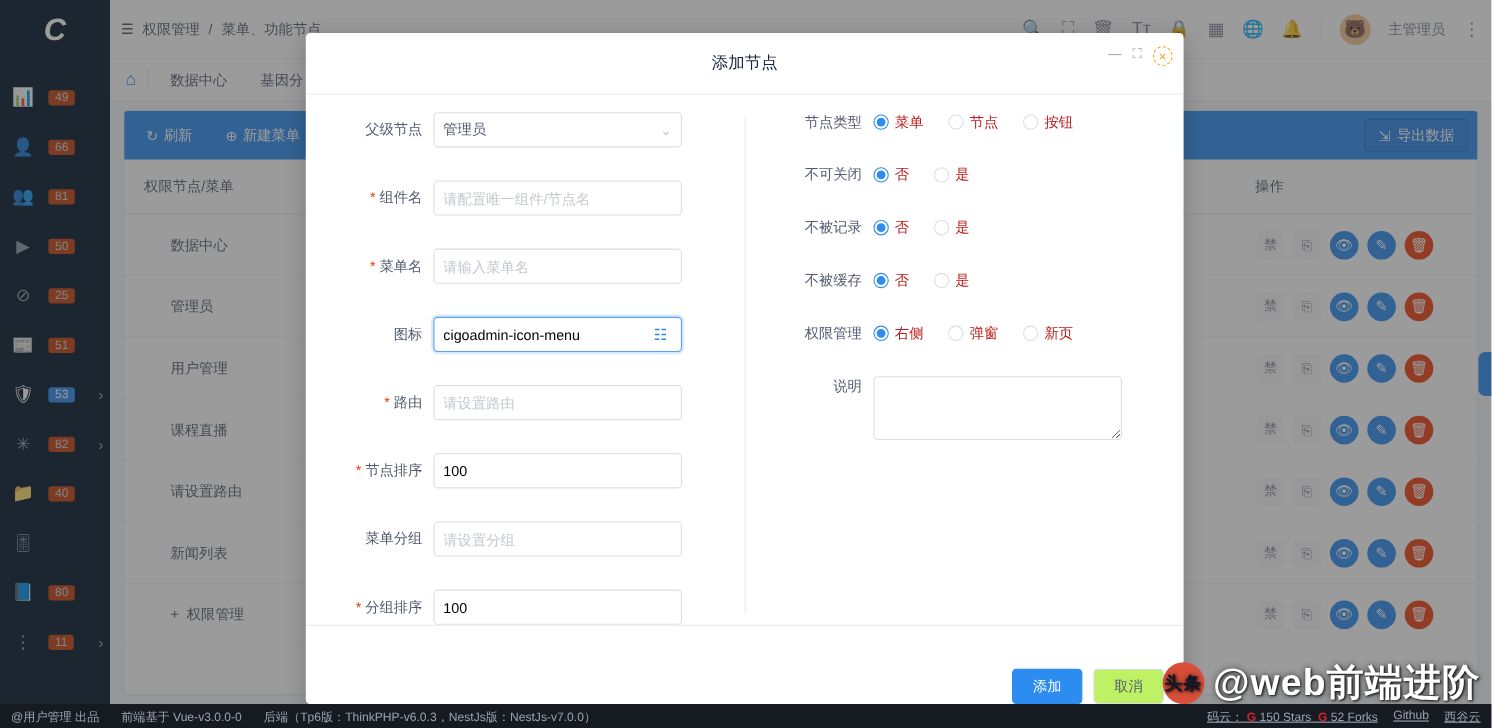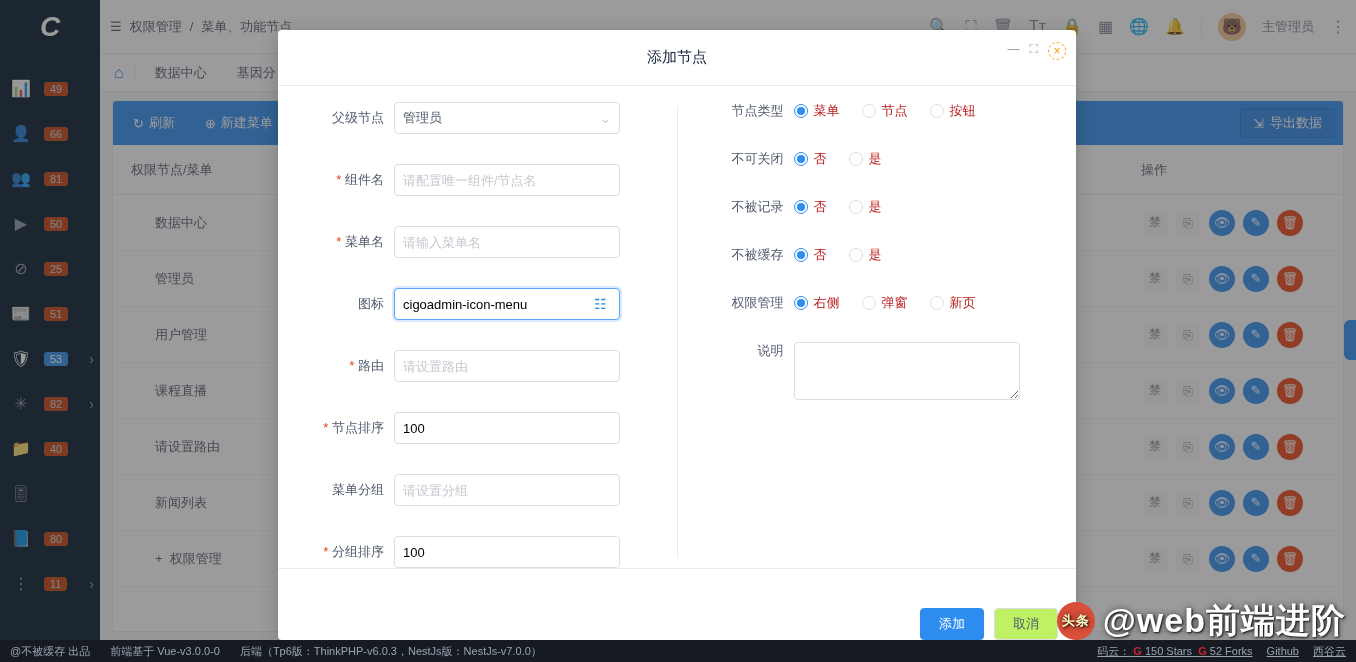--- a/index.html
+++ b/index.html
@@ -69,21 +69,21 @@
 .ta { width: 226px; height: 58px; border: 1px solid #dcdee2; border-radius: 4px; padding: 6px 8px; font-size: 13px; resize: both; }
 .modal-ft { height: 72px; border-top: 1px solid #e8eaec; display: flex; align-items: flex-end; justify-content: flex-end; padding: 0 18px; gap: 10px; }
 .btn { height: 32px; padding: 0 18px; border-radius: 4px; font-size: 13px; display: inline-flex; align-items: center; }
 .btn.primary { background: #2d8cf0; color: #fff; border: 1px solid #2d8cf0; }
 .btn.default { background: #bef264; border: 1px solid #dcdee2; color: #515a6e; }
 
 .footer { position: absolute; left: 0; bottom: 0; height: 22px; width: 100%; background: #161b22; color: #9aa4b1; font-size: 11px; display: flex; align-items: center; padding: 0 10px; gap: 20px; }
 .footer .f-right { margin-left: auto; display: flex; gap: 14px; align-items: center; text-decoration: underline; }
 .gdot { color: #cf222e; font-weight: 700; }
 .wm { position: absolute; right: 10px; bottom: 18px; font-size: 34px; font-weight: 700; color: #fff; text-shadow: 0 0 6px rgba(0,0,0,.6), 1px 1px 2px rgba(0,0,0,.8); letter-spacing: 1px; display: flex; align-items: center; gap: 8px; }
-.wm .head { width: 38px; height: 38px; border-radius: 50%; background: #d94f3a; color: #fef9c3; display: inline-flex; align-items: center; justify-content: center; font-size: 13px; }
+.wm .head { width: 38px; height: 38px; border-radius: 50%; background: #d94f3a; color: #0f172a; display: inline-flex; align-items: center; justify-content: center; font-size: 16px; }
 .edge { position:absolute; right:0; top:320px; width:12px; height:40px; background:#2d8cf0; border-radius:6px 0 0 6px; }
 </style>
 </head>
 <body>
 
 <div class="sidebar">
   <div class="logo">
       <span>C</span>
     </div>
   <div class="side-items" id="side-items">
@@ -397,21 +397,21 @@
     <span class="btn default">取消</span>
   </div>
 </div>
 
 <div class="wm">
   <span class="head">头条</span>
   <span>@web前端进阶</span>
 </div>
 
 <div class="footer">
-  <span>@不被缓存 出品</span>
+  <span>@用户管理 出品</span>
   <span>前端基于 Vue-v3.0.0-0</span>
   <span>后端（Tp6版：ThinkPHP-v6.0.3，NestJs版：NestJs-v7.0.0）</span>
   <div class="f-right">
     <span><span>码云：</span> <span class="gdot">G</span> <span>150 Stars</span>&nbsp; <span class="gdot">G</span> <span>52 Forks</span></span>
     <span>Github</span>
     <span>西谷云</span>
   </div>
 </div>
 
 </body></html>

